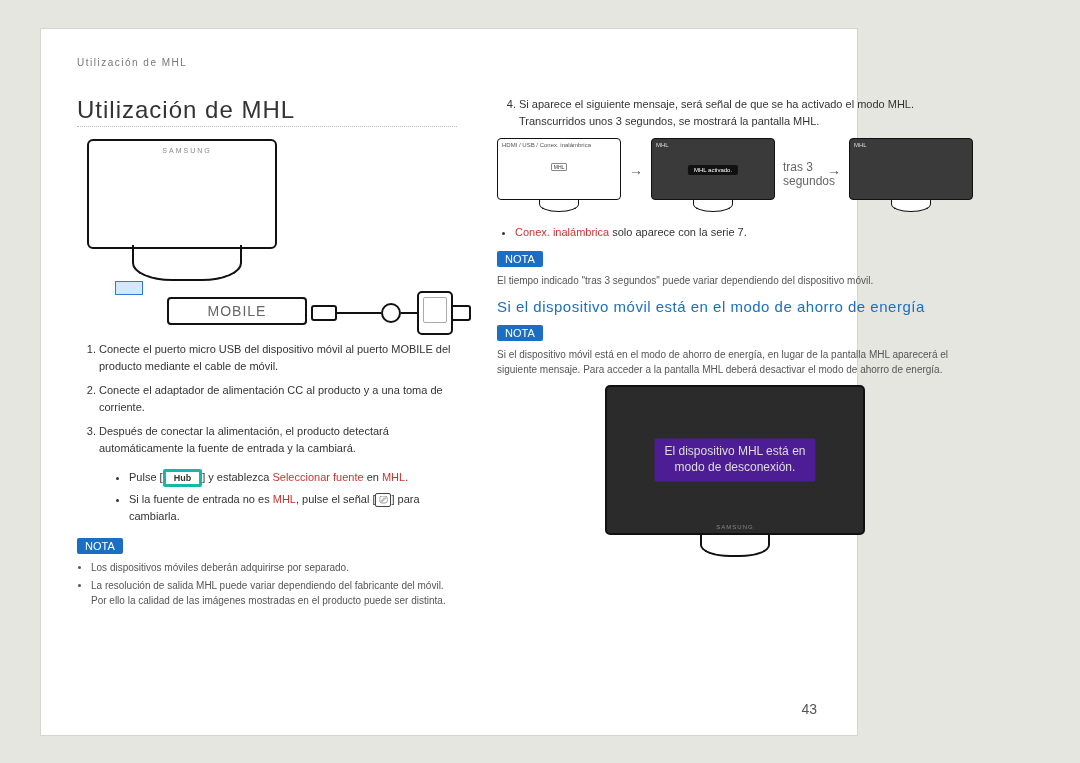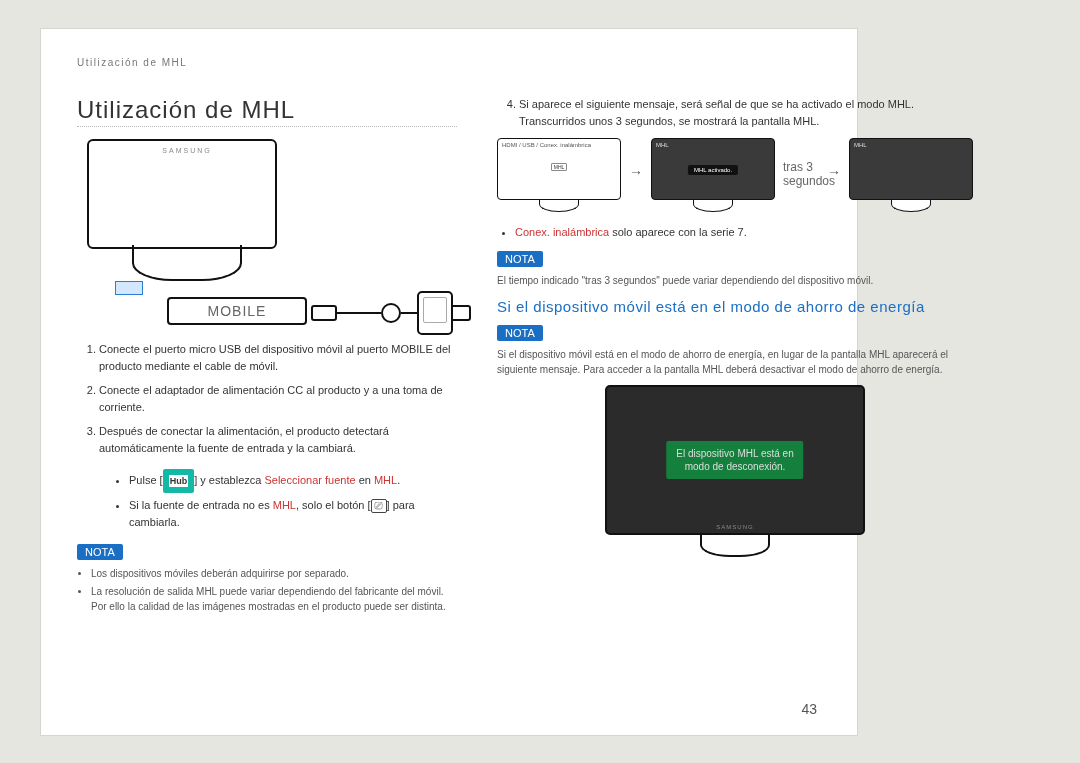--- a/index.html
+++ b/index.html
@@ -85,24 +85,24 @@
   }
   .small-note-list {
     list-style: disc;
     padding-left: 14px;
   }
   .small-note-list li { margin-bottom: 3px; }
   .red { color: #cc3333; }
   .mhl { color: #cc3333; }
   .hub-btn {
     display: inline-block;
-    border: 6px solid #14b8a6;
+    border: 3px solid #14b8a6;
     border-radius: 2px;
     font-size: 9px;
-    padding: 0 1px;
+    padding: 0 8px;
     font-weight: bold;
     vertical-align: middle;
     line-height: 12px;
   }
   .src-btn {
     display: inline-block;
     border: 1px solid #444;
     border-radius: 2px;
     font-size: 10px;
     padding: 0 3px;
@@ -276,22 +276,22 @@
     border:2px solid #111;
     border-radius:5px;
     height: 150px;
     background:#2b2b2b;
     position:relative;
     margin:0 auto;
   }
   .big-dark .msg {
     position:absolute; left:50%; top:50%;
     transform:translate(-50%,-50%);
-    background:#15803d; color:#ddd;
-    font-size:10px; padding:6px 10px;
+    background:#4c1d95; color:#ddd;
+    font-size:12px; padding:6px 10px;
     border-radius:2px; text-align:center;
     line-height:1.3; white-space:nowrap;
   }
   .big-dark .brand {
     position:absolute; left:0; right:0; bottom:3px;
     text-align:center; font-size:6px; color:#888; letter-spacing:1px;
   }
   .big-dark .stand {
     width: 70px; height: 24px;
     margin: -2px auto 0;
@@ -334,21 +334,21 @@
       <ol class="steps">
         <li>Conecte el puerto micro USB del dispositivo móvil al puerto MOBILE del producto mediante el cable de móvil.</li>
         <li>Conecte el adaptador de alimentación CC al producto y a una toma de corriente.</li>
         <li>
           <span>Después de conectar la alimentación, el producto detectará automáticamente la fuente de entrada y la cambiará.</span>
           <ul class="bullets">
             <li>
               <span>Pulse [</span><span class="hub-btn">Hub</span><span>] y establezca </span><span class="red">Seleccionar fuente</span><span> en </span><span class="mhl">MHL</span>.
             </li>
             <li>
-              <span>Si la fuente de entrada no es </span><span class="mhl">MHL</span><span>, solo el botón [</span><span class="src-btn">⎚</span><span>] para cambiarla.</span>
+              <span>Si la fuente de entrada no es </span><span class="mhl">MHL</span><span>, pulse el señal [</span><span class="src-btn">⎚</span><span>] para cambiarla.</span>
             </li>
           </ul>
         </li>
       </ol>
 
       <div class="nota-badge">NOTA</div>
       <ul class="small-note small-note-list">
         <li>Los dispositivos móviles deberán adquirirse por separado.</li>
         <li>La resolución de salida MHL puede variar dependiendo del fabricante del móvil. Por ello la calidad de las imágenes mostradas en el producto puede ser distinta.</li>
       </ul>

